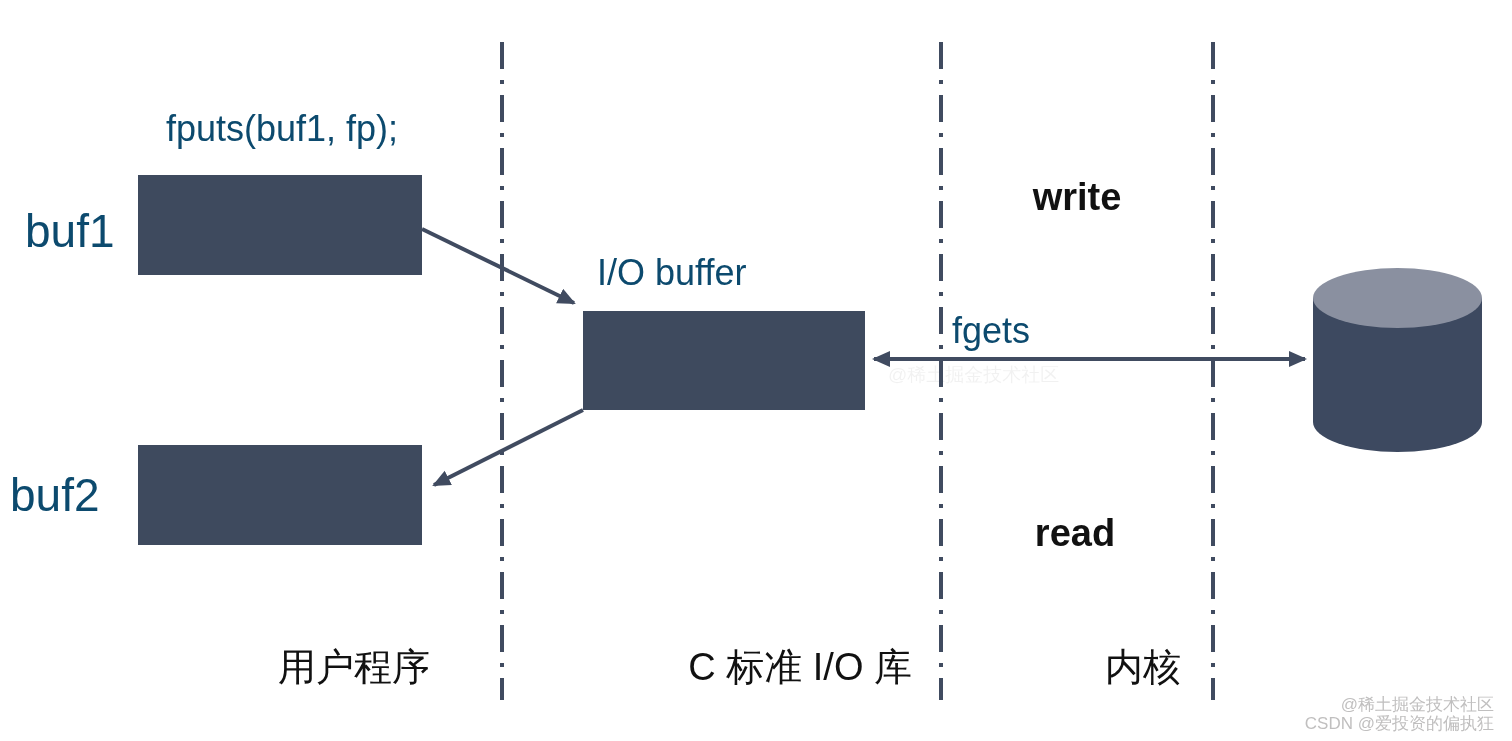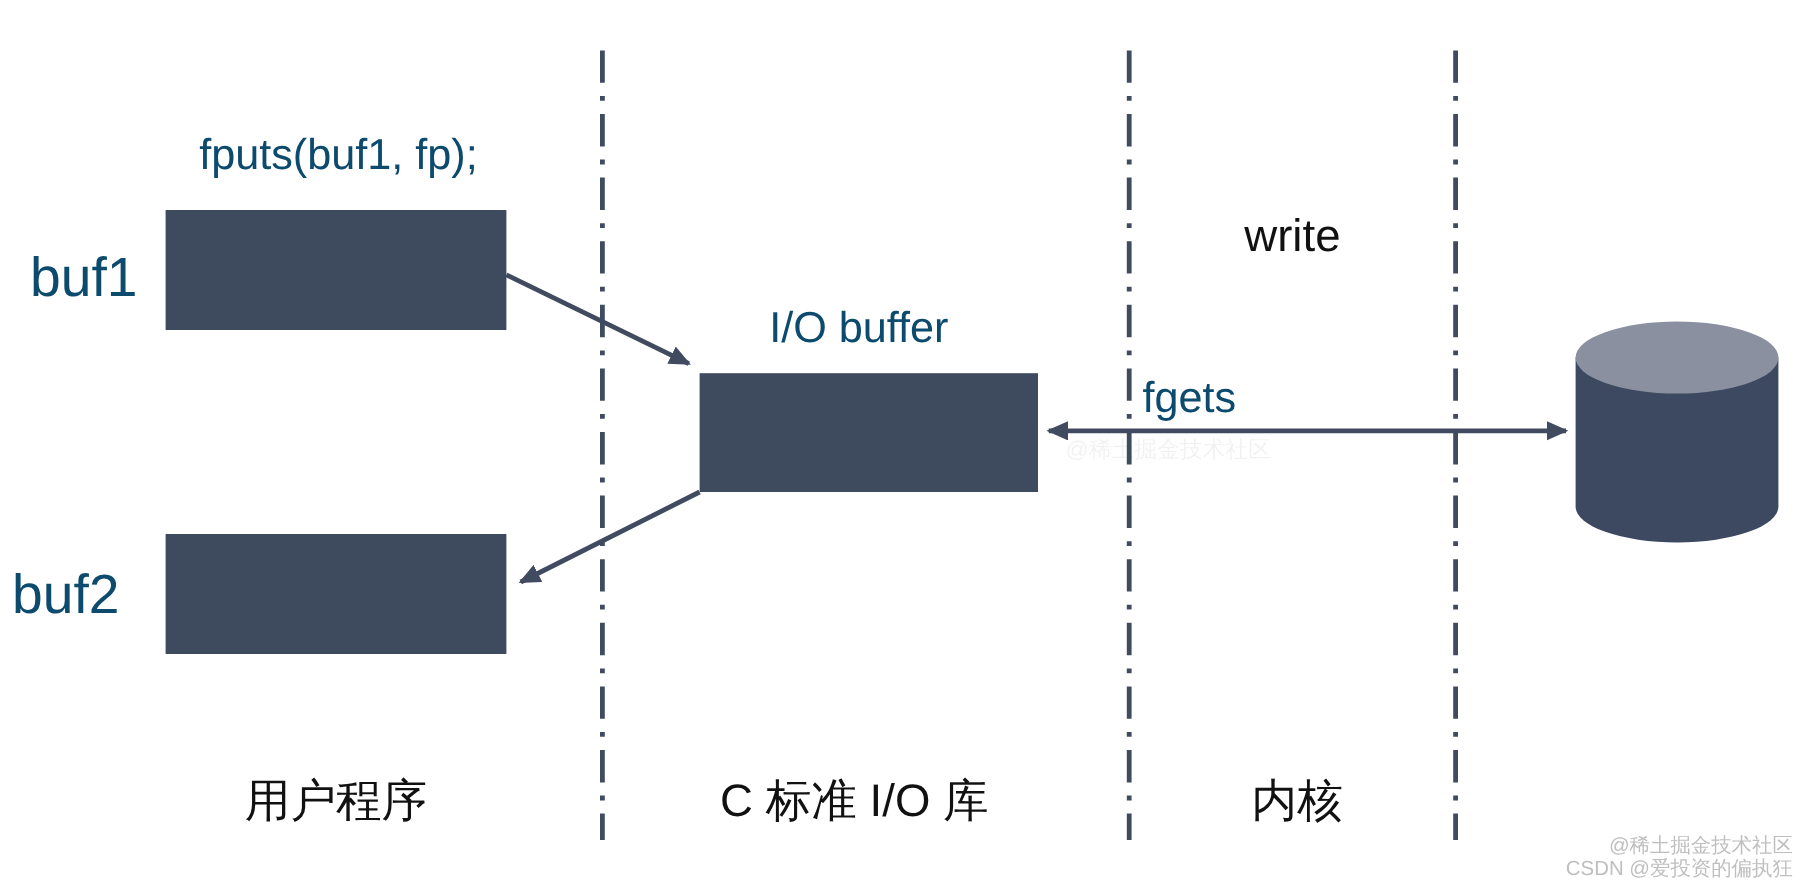--- a/index.html
+++ b/index.html
@@ -23,22 +23,22 @@
   }
   .lbl {
     position: absolute;
     z-index: 2;
     color: #0c4a6e;
     white-space: nowrap;
   }
   .code-label { font-size: 36px; }
   .name-label { font-size: 46px; }
   .center { text-align: center; }
-  .bold-label { font-size: 38px; font-weight: 400; color: #111; }
-  .section-label { font-size: 38px; color: #111; }
+  .bold-label { font-size: 38px; font-weight: 700; color: #111; }
+  .section-label { font-size: 38px; color: #111; text-align: right; }
   .ghost-watermark {
     position: absolute;
     z-index: 0;
     left: 888px;
     top: 362px;
     width: 322px;
     font-size: 19px;
     color: #000;
     opacity: 0.05;
     overflow: hidden;
@@ -85,24 +85,25 @@
     <g>
       <path d="M1313,298 L1313,422 A84.5,30 0 0,0 1482,422 L1482,298 Z" fill="#3d4960"></path>
       <ellipse cx="1397.5" cy="298" rx="84.5" ry="30" fill="#8a90a0"></ellipse>
     </g>
   </svg>
 
   <div class="lbl code-label center" style="left:140px; top:108px; width:284px;">fputs(buf1, fp);</div>
   <div class="lbl name-label" style="left:25px; top:204px;">buf1</div>
   <div class="lbl name-label" style="left:10px; top:468px;">buf2</div>
 
-  <div class="lbl code-label" style="left:597px; top:252px;margin-left:44px;">I/O buffer</div>
+  <div class="lbl code-label" style="left:597px; top:252px;">I/O buffer</div>
 
   <div class="lbl bold-label center" style="left:1002px; top:176px; width:150px;">write</div>
   <div class="lbl code-label" style="left:952px; top:310px;">fgets</div>
+  <div class="lbl bold-label center" style="left:1000px; top:512px; width:150px;">read</div>
 
   <div class="lbl section-label center" style="left:130px; top:642px; width:300px;">用户程序</div>
   <div class="lbl section-label center" style="left:981px; top:642px; width:200px;">内核</div>
   <div class="lbl section-label center" style="left:512px; top:642px; width:400px;">C 标准 I/O 库</div>
 
   <div class="watermark">
     <div>@稀土掘金技术社区</div>
     <div>CSDN @爱投资的偏执狂</div>
   </div>
 

